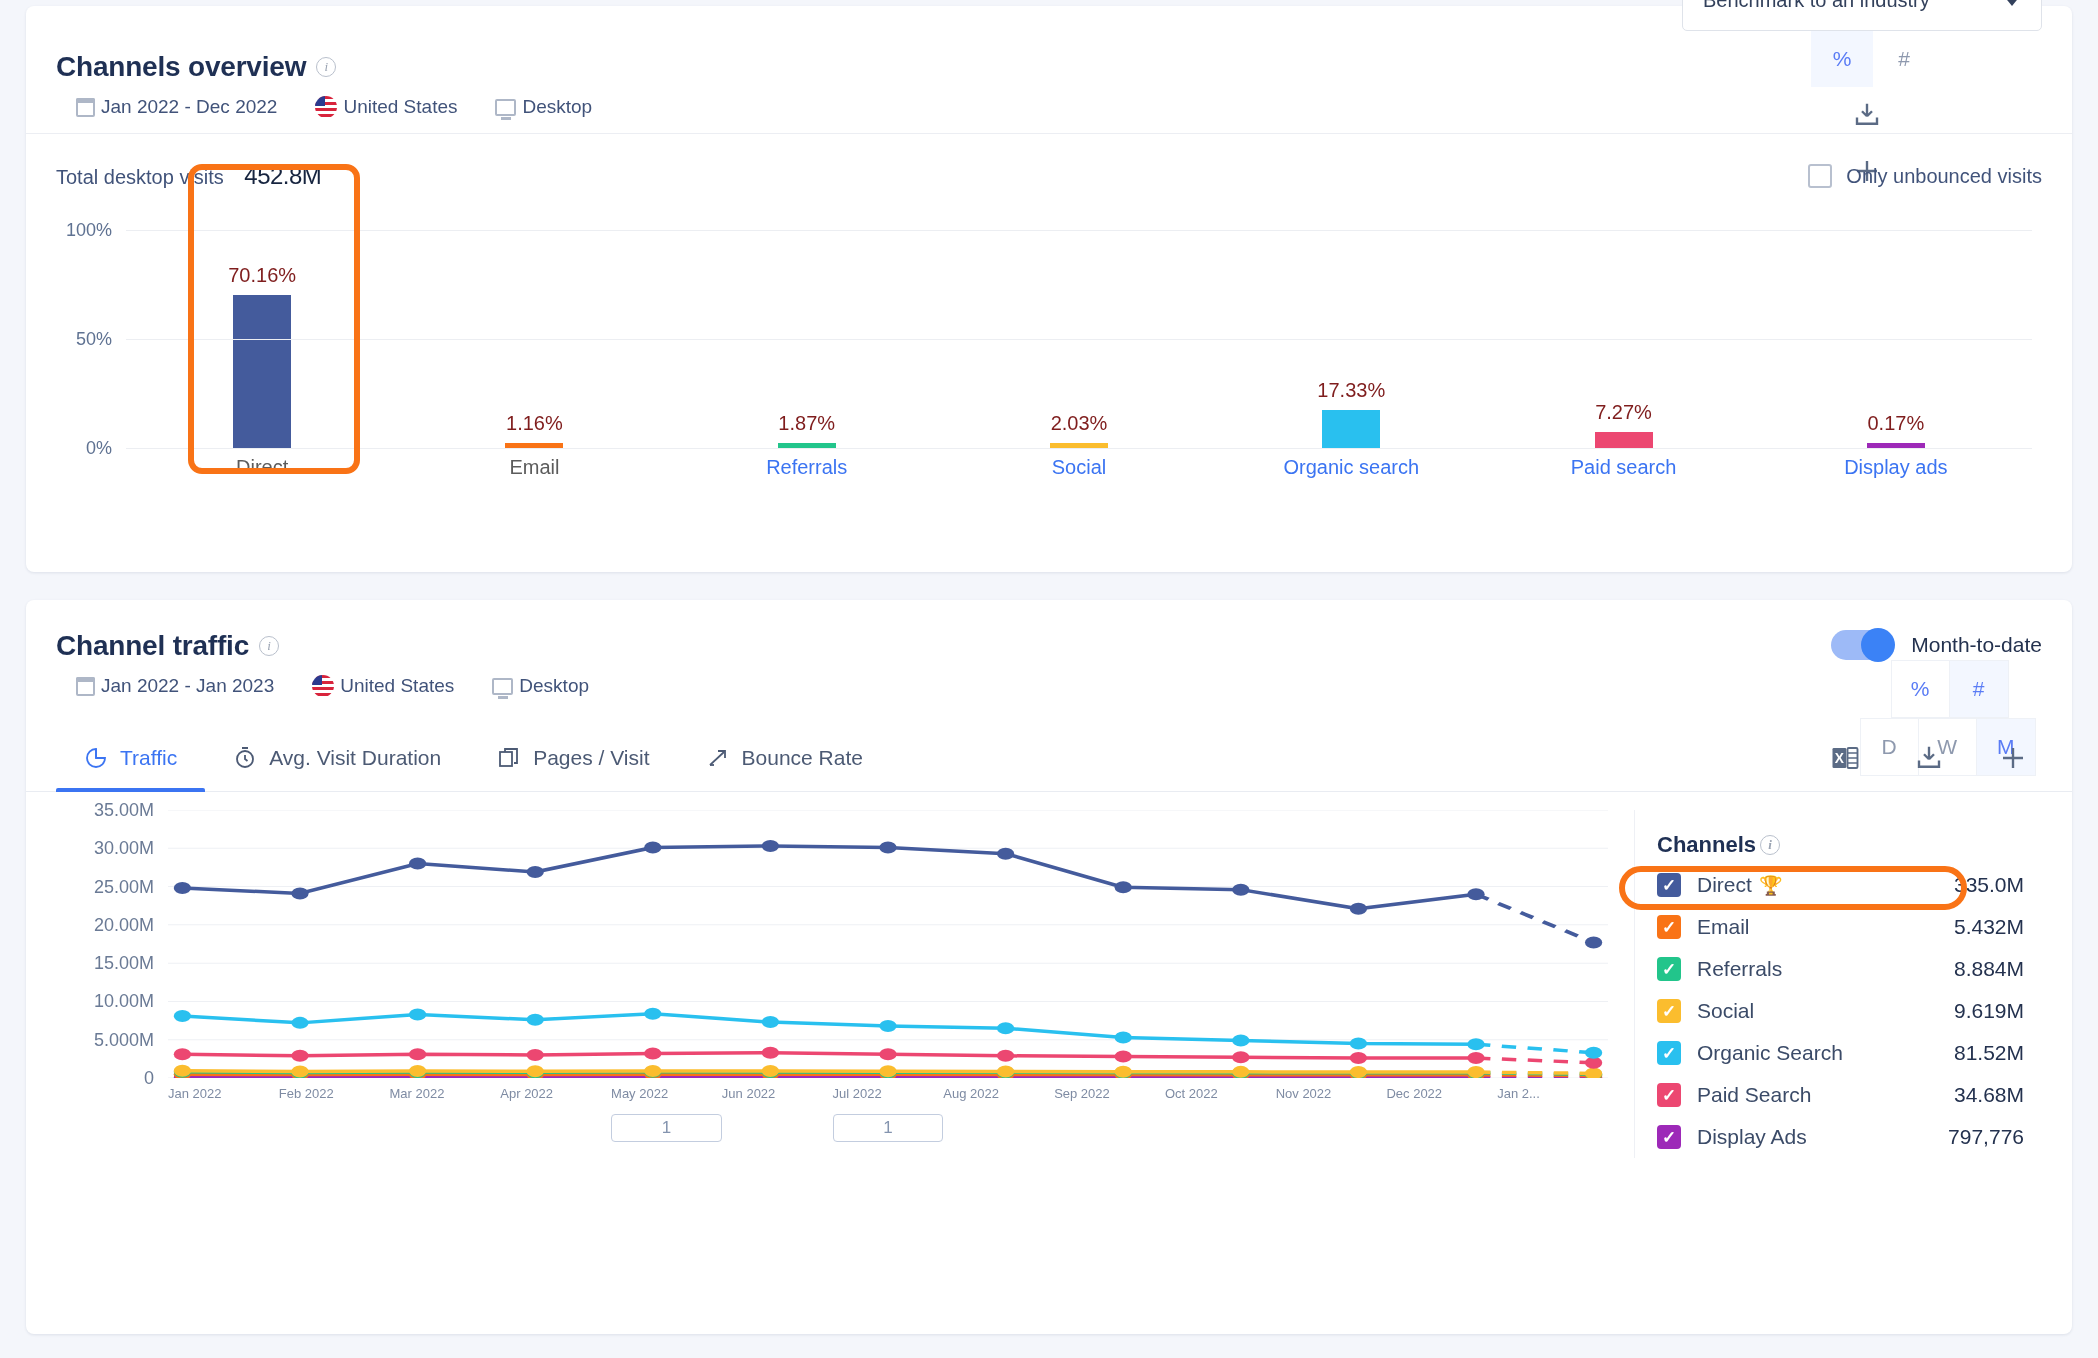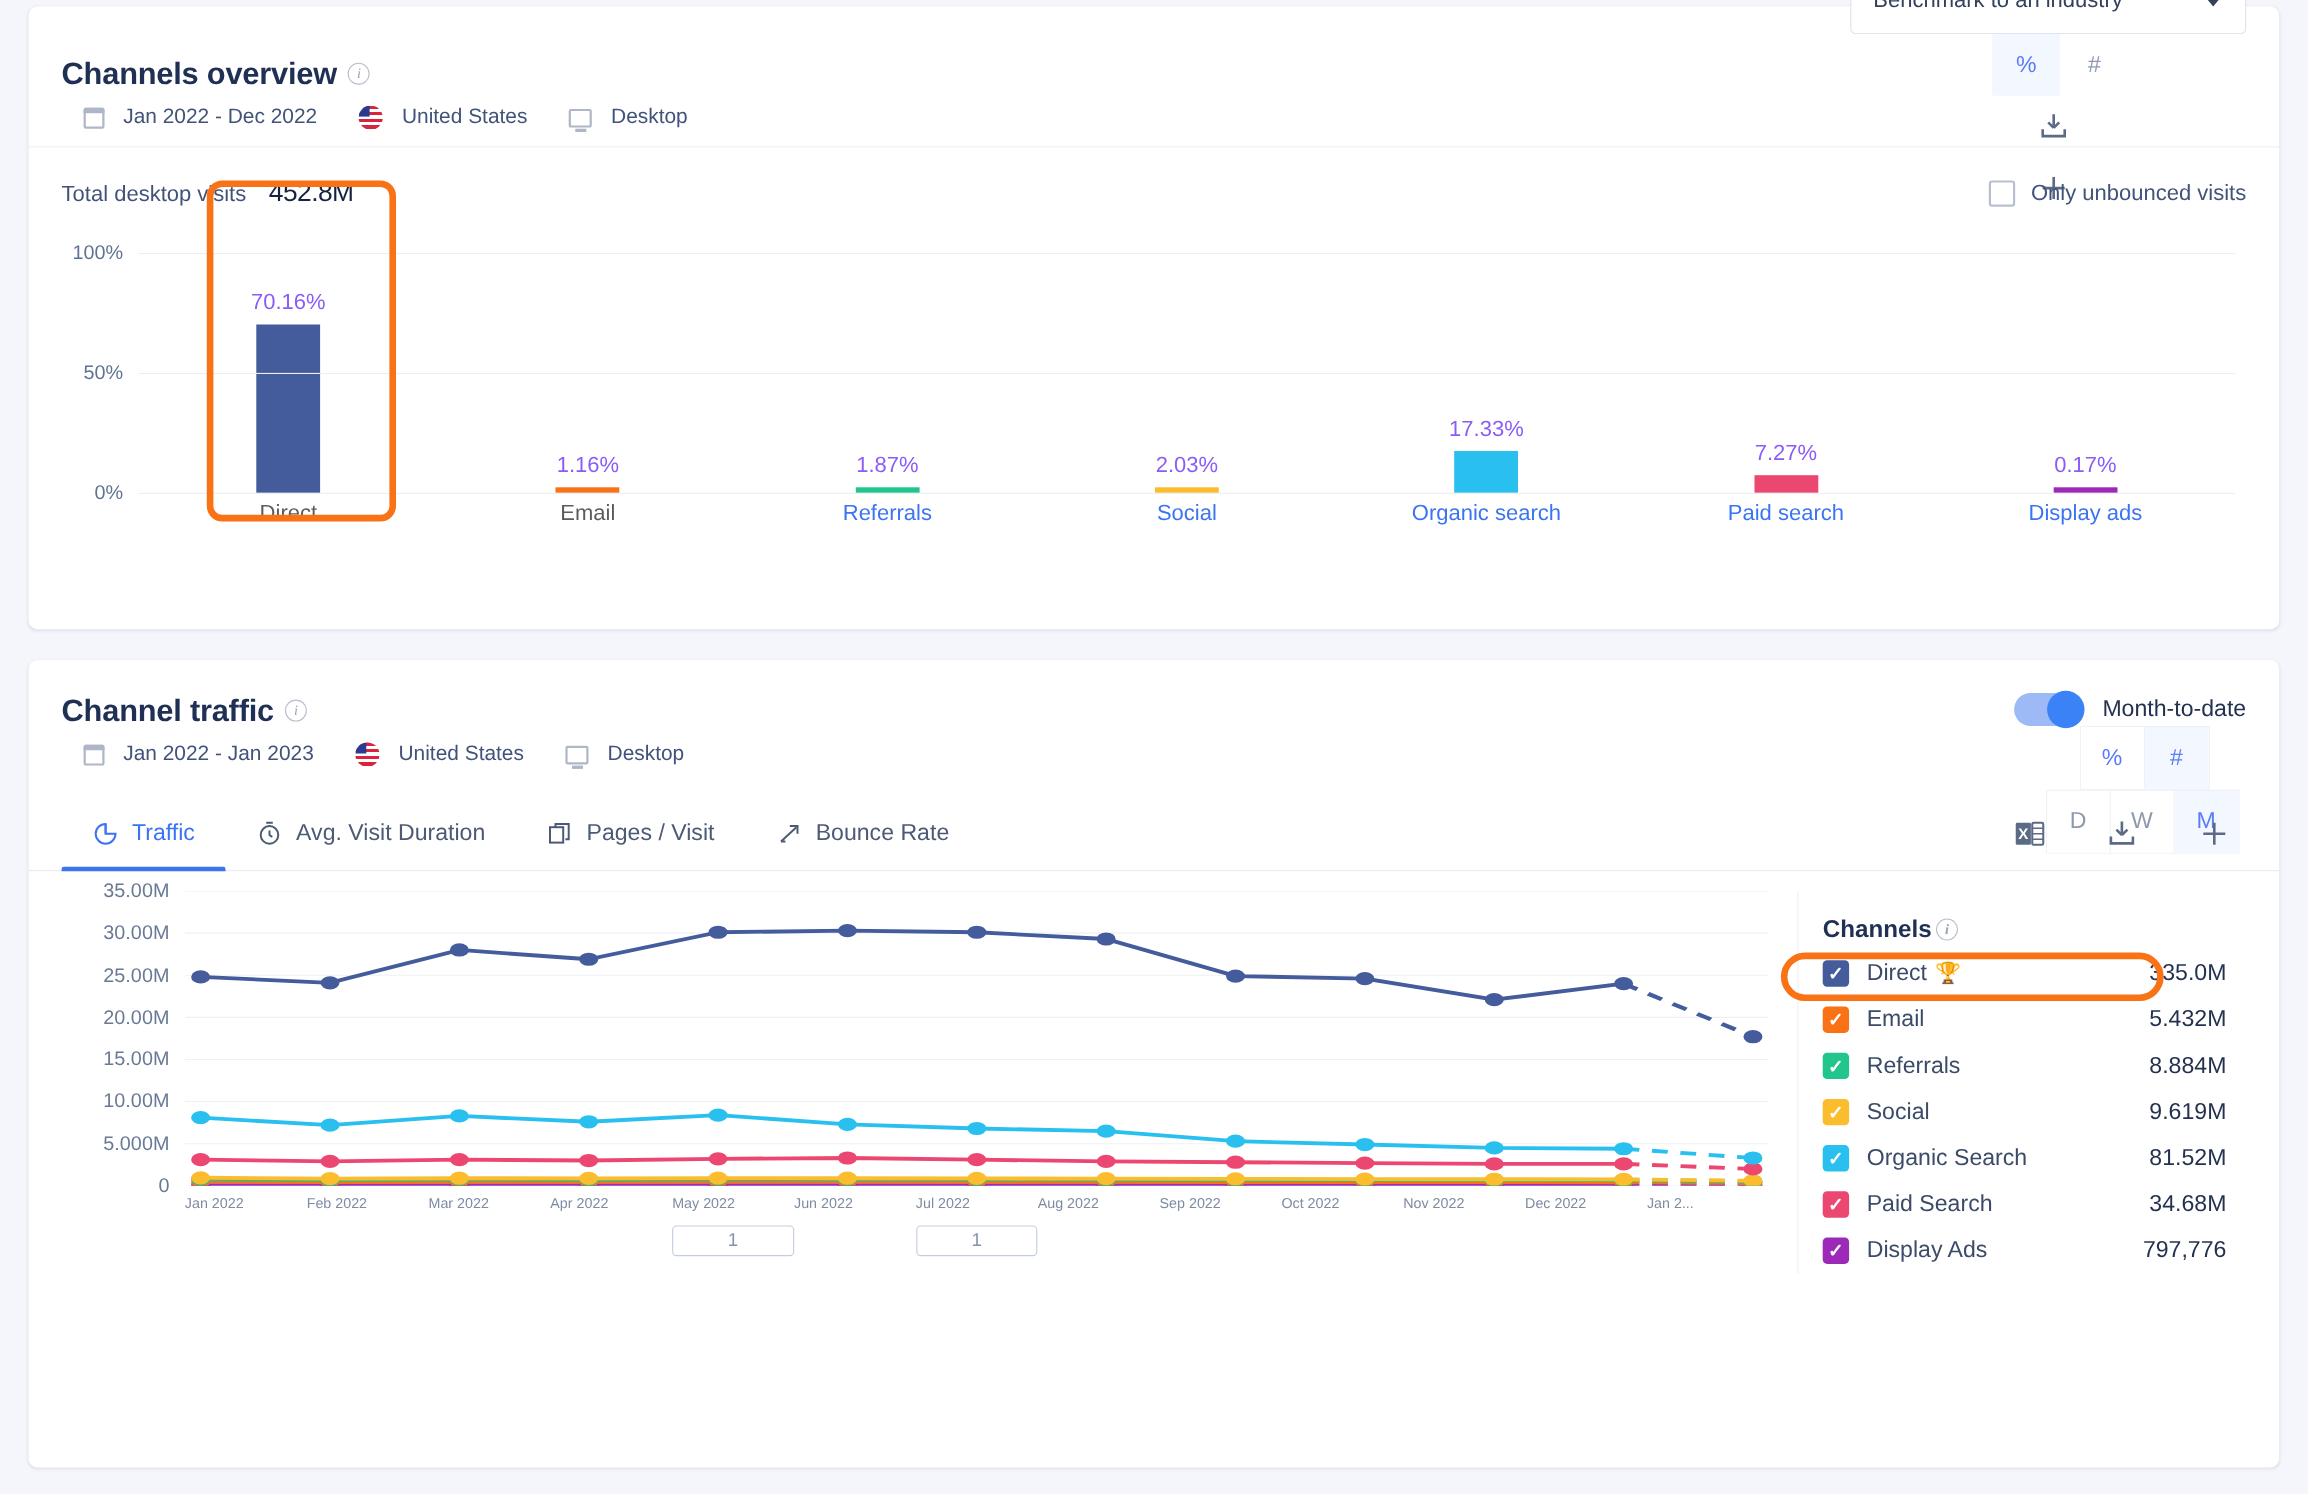--- a/index.html
+++ b/index.html
@@ -29,21 +29,21 @@
   }
   .head-left { padding-top: 4px; }
   .title-row { display:flex; align-items:center; gap:10px; }
   .card-title { font-size: 28px; font-weight: bold; color:#1f3054; letter-spacing:-.2px; }
   .info-icon {
     width:20px;height:20px;border-radius:50%;border:1.6px solid #b9c0cc;
     color:#9aa3b2;font-size:13px;line-height:17px;text-align:center;font-style:italic;
     font-family:"Liberation Serif", serif; display:inline-block;
   }
   .meta-row { display:flex; align-items:center; gap:9px; margin-top:13px; color:#41537a; font-size:19px; }
-  .meta-item { display:flex; align-items:center; gap:17px;padding-left:20px; }
+  .meta-item { display:flex; align-items:center; gap:6px;padding-left:20px; }
   .meta-item + .meta-item { margin-left: 9px; }
   .cal-icon { width:19px;height:19px;border:2px solid #aeb7c7;border-radius:2px;position:relative;flex:none; }
   .cal-icon:before { content:""; position:absolute; left:-2px; right:-2px; top:-2px; height:5px; background:#aeb7c7; border-radius:2px 2px 0 0;}
   .flag-icon { width:22px;height:22px;border-radius:50%;overflow:hidden;flex:none;position:relative;
       background: repeating-linear-gradient(#d8243c 0 3px, #fff 3px 6px); }
   .flag-icon:after { content:""; position:absolute; left:0; top:0; width:10px; height:10px; background:#2b3a8f; }
   .mon-icon { width:21px;height:17px;border:2px solid #aeb7c7;border-radius:2px;flex:none;position:relative; }
   .mon-icon:after { content:""; position:absolute; left:50%; margin-left:-5px; bottom:-6px; width:10px;height:3px;background:#aeb7c7;}
 
   .head-right { display:flex; align-items:center; gap:0; padding-top:4px;flex-direction:column;}
@@ -71,21 +71,21 @@
   .chk-box { width:24px;height:24px;border:2px solid #b8c0cf;border-radius:3px; }
 
   
   .bar-chart { position:relative; height:300px; margin-top:40px; }
   .y-axis { position:absolute; left:0; top:0; width:62px; height:218px; }
   .y-axis span { position:absolute; right:6px; font-size:18px; color:#5f7292; transform:translateY(-50%); }
   .plot { position:absolute; left:70px; right:10px; top:0; height:218px; }
   .grid-line { position:absolute; left:0; right:0; height:1px; background:#eceef2; }
   .bars { position:absolute; left:0; right:0; bottom:0; top:0; display:flex; }
   .bar-col { flex:1; position:relative; display:flex; flex-direction:column; justify-content:flex-end; align-items:center; }
-  .bar-val { position:absolute; width:100%; text-align:center; font-size:20px; color:#8b5cf6; }
+  .bar-val { position:absolute; width:100%; text-align:center; font-size:20px; color:#7f1d1d; }
   .bar-rect { width:58px; }
   .x-labels { position:absolute; left:70px; right:10px; top:226px; display:flex; }
   .x-labels div { flex:1; text-align:center; font-size:20px; }
 
   .hl-box {
     position:absolute; border:6px solid #f97316; border-radius:14px; pointer-events:none;
   }
 
   
   #card-traffic { margin-top: 28px; height: 734px; }

